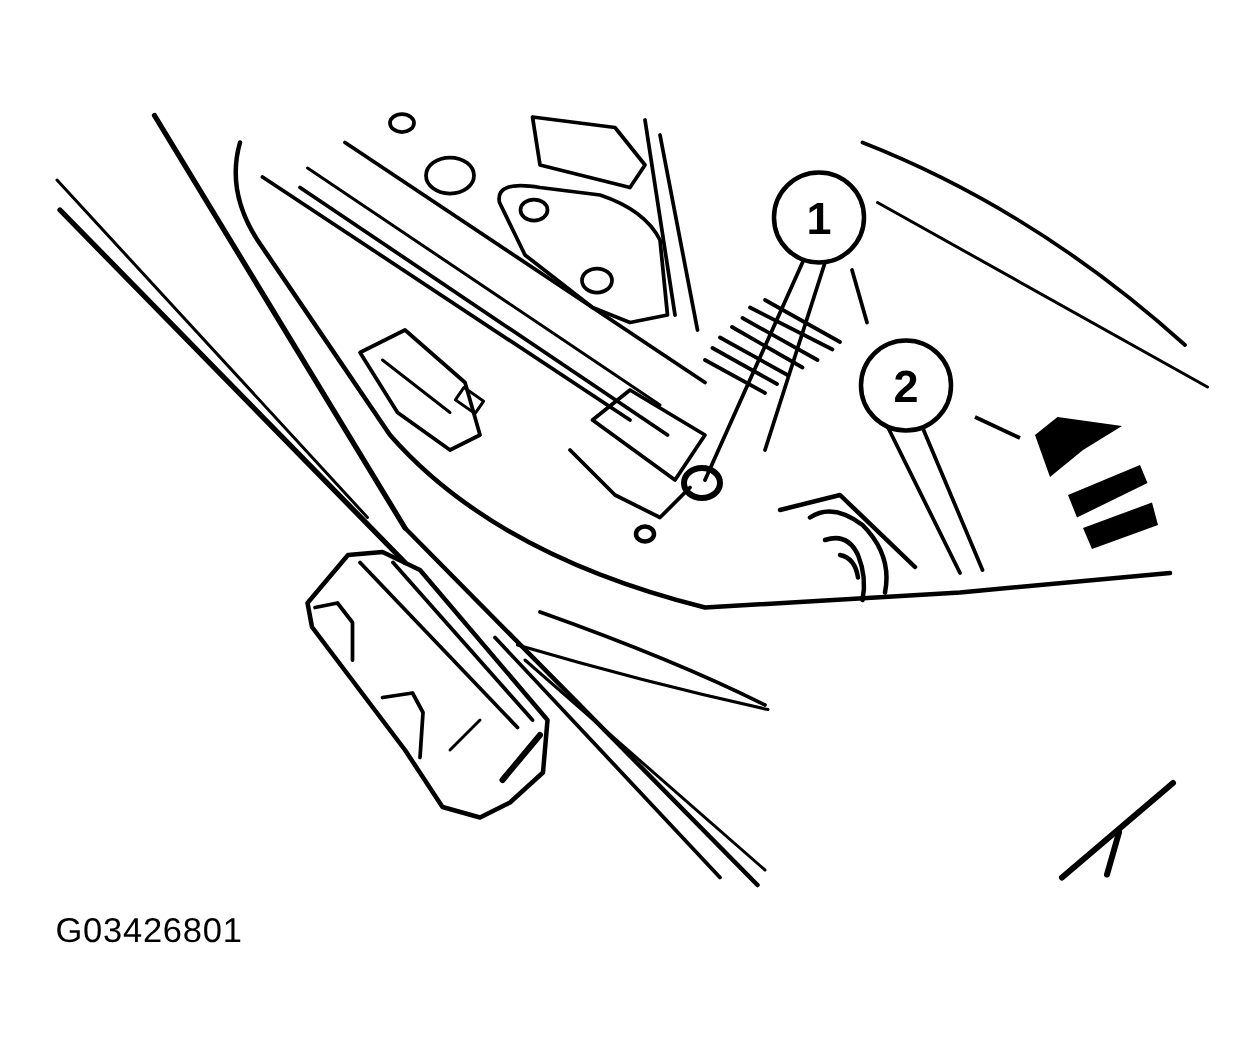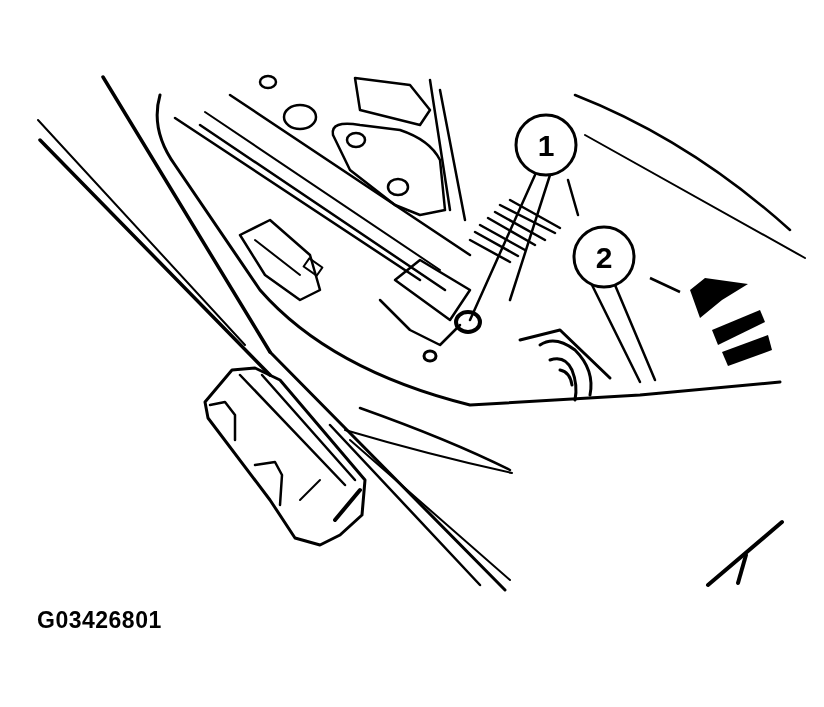--- a/index.html
+++ b/index.html
@@ -1,18 +1,18 @@
 <!DOCTYPE html>
 <html><head>
 <meta charset="utf-8">
 <style>
   html, body { margin: 0; padding: 0; background: #ffffff; }
   body { width: 824px; height: 707px; position: relative; overflow: hidden; font-family: "Liberation Sans", sans-serif; }
   #diagram { position: absolute; left: 0; top: 0; width: 824px; height: 707px; }
-  .figure-id { position: absolute; left: 37px; top: 607px; font-size: 23px; font-weight: bold; color: #000; letter-spacing: 0.5px; }
+  .figure-id { position: absolute; left: 37px; top: 607px; font-size: 23px; font-weight: normal; color: #000; letter-spacing: 0.5px; }
   .callout-text { font-family: "Liberation Sans", sans-serif; font-weight: bold; font-size: 30px; fill: #000; }
 </style>
 </head>
 <body>
 
 <svg id="diagram" viewBox="0 0 824 707" xmlns="http://www.w3.org/2000/svg">
   <g fill="none" stroke="#000" stroke-linecap="round" stroke-linejoin="round">
 
     <g>
       <path d="M38 120 L245 345" stroke-width="2"></path>

